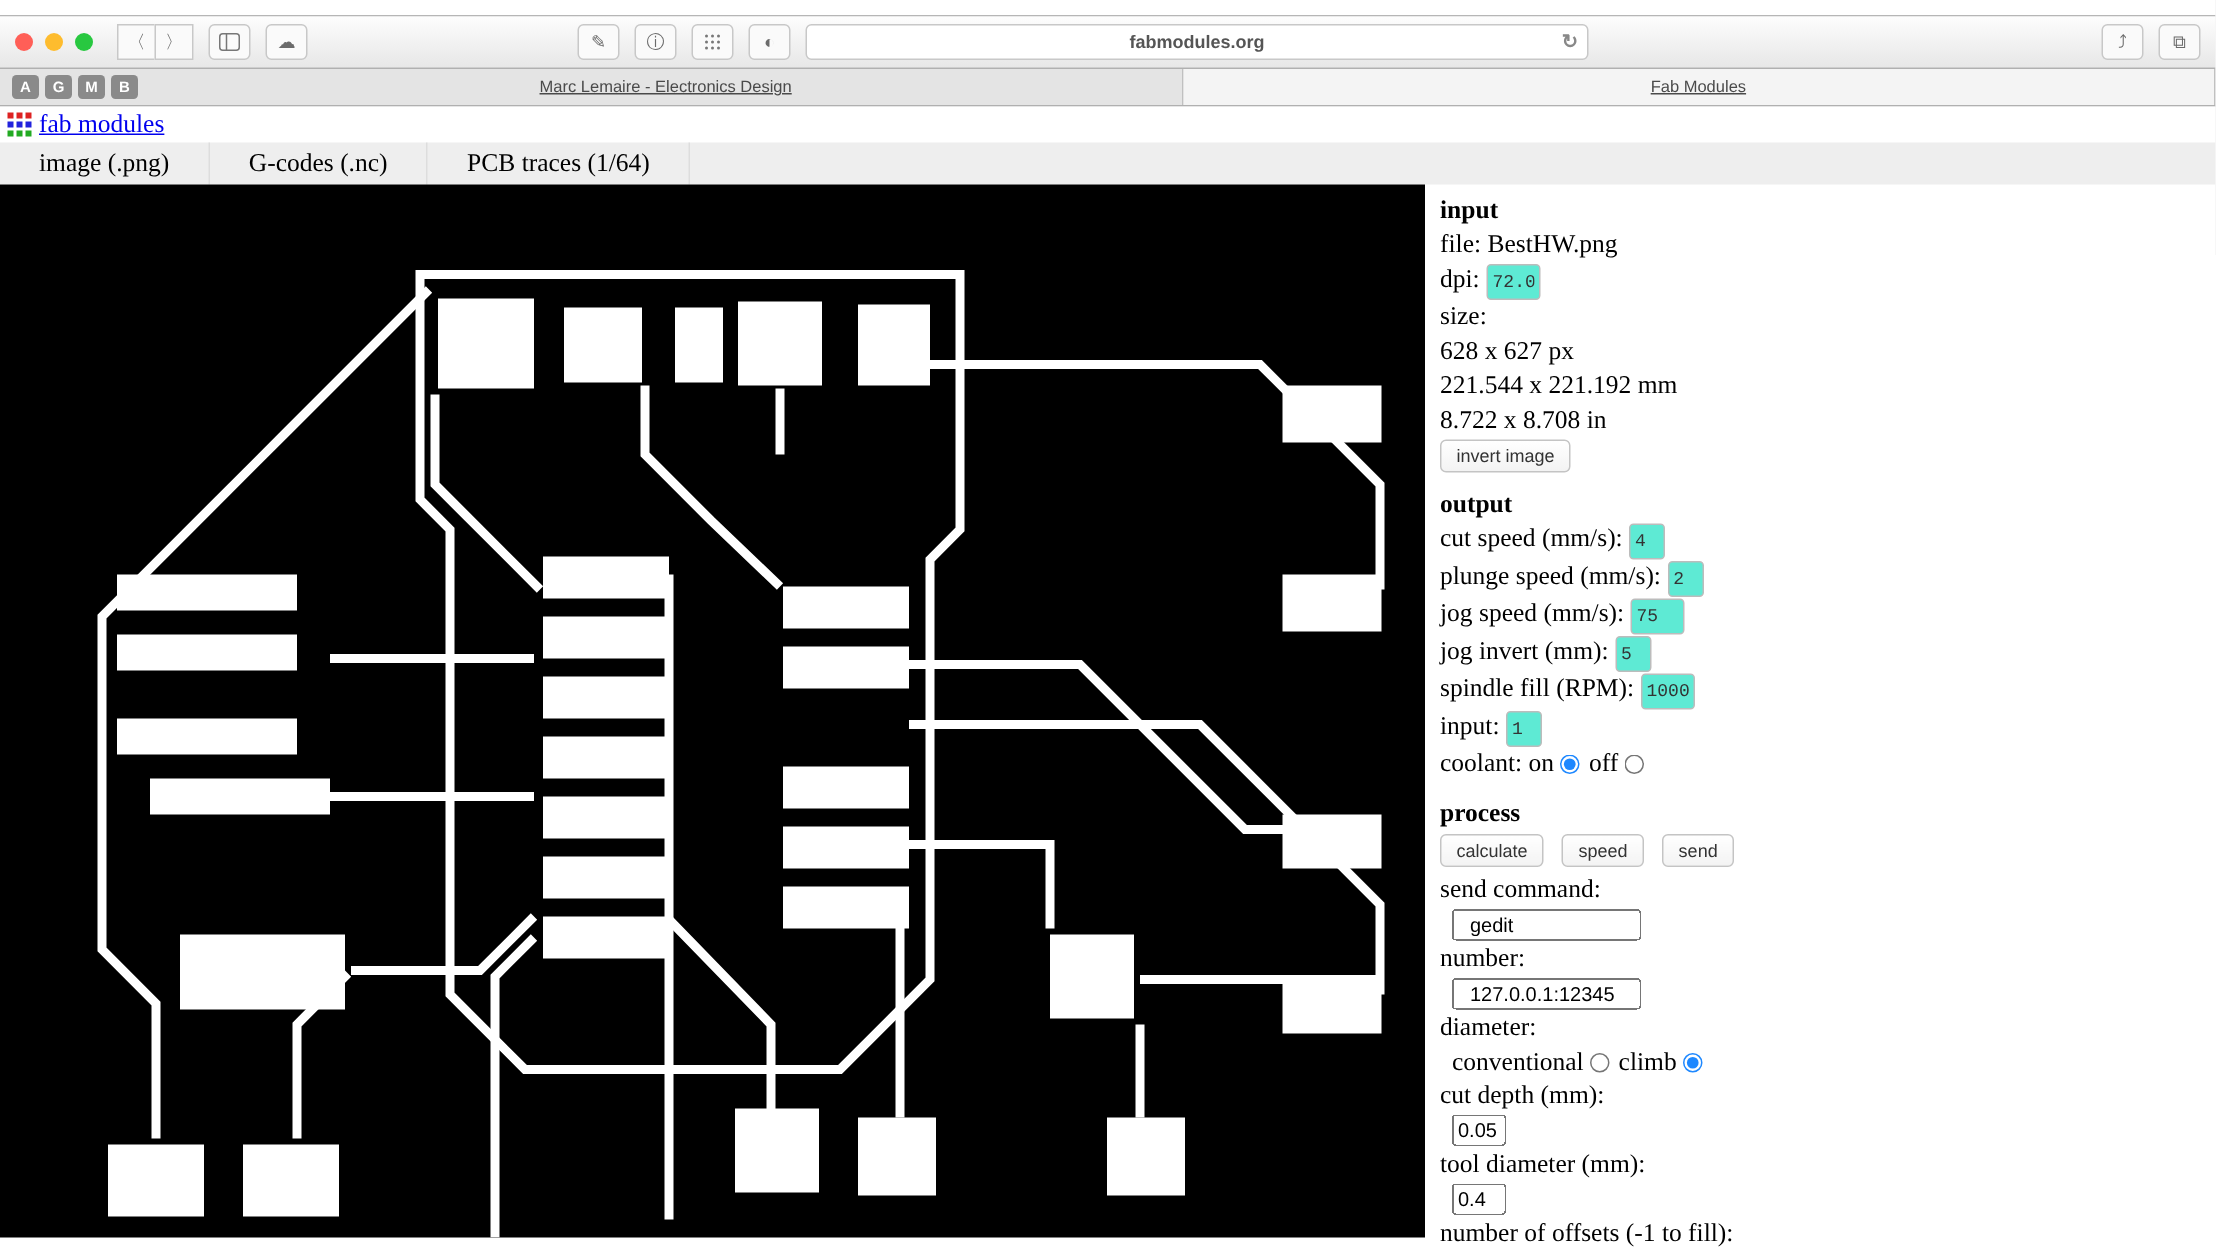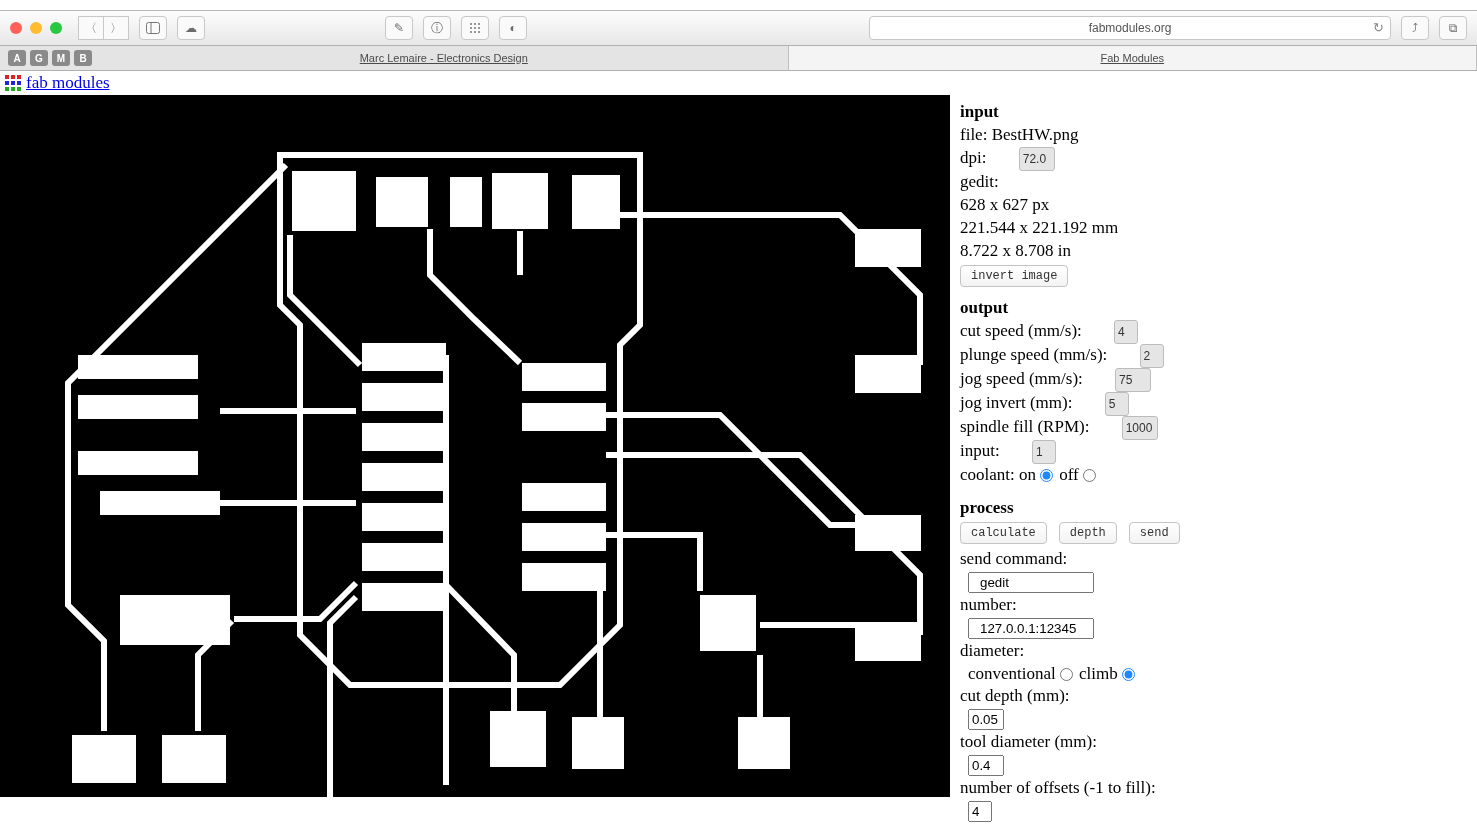--- a/index.html
+++ b/index.html
@@ -7,44 +7,44 @@
   #mac-menubar{height:10px;background:#fff;border-bottom:1px solid #b6b6b6;}
   #browser-chrome{height:34px;background:linear-gradient(#fdfdfd,#e7e7e7);border-bottom:1px solid #b0b0b0;display:flex;align-items:center;padding:0 10px;gap:10px;font-family:-apple-system,Helvetica,Arial,sans-serif;font-size:12px;color:#555;}
   .traffic{display:flex;gap:8px;margin-right:6px;}
   .traffic span{width:12px;height:12px;border-radius:50%;display:block;}
   .tl-r{background:#ff5f57;} .tl-y{background:#febc2e;} .tl-g{background:#28c840;}
   .chrome-btn{height:22px;min-width:26px;border:1px solid #c8c8c8;border-radius:4px;background:#fafafa;display:flex;align-items:center;justify-content:center;color:#6b6b6b;}
   .chrome-btn.pair{min-width:24px;border-radius:0;}
   .pair-l{border-radius:4px 0 0 4px;border-right:none;}
   .pair-r{border-radius:0 4px 4px 0;}
   .chrome-group{display:flex;}
-  #addr-wrap{flex:1;display:flex;justify-content:flex-end;}
+  #addr-wrap{flex:1;display:flex;justify-content:flex-start;font-weight:bold;}
   #addr{width:520px;height:22px;border:1px solid #c8c8c8;border-radius:4px;background:#fff;display:flex;align-items:center;justify-content:center;position:relative;color:#555;}
   #addr .reload{position:absolute;right:6px;top:3px;font-size:13px;color:#888;}
   #tabstrip{height:24px;background:#e4e4e4;border-bottom:1px solid #b0b0b0;display:flex;align-items:stretch;font-family:-apple-system,Helvetica,Arial,sans-serif;font-size:11px;color:#4a4a4a;}
   .tab{flex:1;display:flex;align-items:center;justify-content:center;border-right:1px solid #c0c0c0;text-decoration:underline;}
   .tab.active{background:#f4f4f4;}
   .tab-letters{display:flex;gap:4px;padding:0 8px;align-items:center;}
   .tab-letters span{width:18px;height:16px;border-radius:3px;background:#8a8a8a;color:#fff;display:flex;align-items:center;justify-content:center;font-size:10px;font-weight:bold;}
   
   #page{background:#fff;min-height:760px;}
   #brand{display:flex;align-items:center;gap:4px;padding:2px 4px;}
   #brand svg{width:18px;height:18px;}
   #brand a{color:#0000ee;text-decoration:underline;font-size:17px;}
   #mode-tabs{display:flex;background:#eeeeee;font-size:17px;}
   .mode-tab{padding:4px 26px;border-right:1px solid #ddd;cursor:default;}
   #workspace{display:flex;align-items:flex-start;}
   #preview{width:950px;height:702px;background:#000;margin:0;}
   #preview svg{width:950px;height:702px;display:block;}
   #side{padding:6px 10px 20px 10px;font-size:17px;line-height:1.35;}
   #side b{font-weight:bold;}
   .fld{white-space:nowrap;}
-  .fld input[type=text]{font-family:Liberation Sans, sans-serif;font-size:12px;padding:2px 3px;border:1px solid #bcbcbc;border-radius:3px;background:#e5e5e5;color:#333;height:18px;box-sizing:content-box;margin-left:28px;}
+  .fld input[type=text]{font-family:Liberation Mono, monospace;font-size:12px;padding:2px 3px;border:1px solid #bcbcbc;border-radius:3px;background:#5eead4;color:#333;height:18px;box-sizing:content-box;}
   .w28{width:28px;} .w16{width:16px;} .w110{width:110px;padding-left:10px;}
-  .btn{font-family:Liberation Mono, monospace;font-size:12px;padding:2px 10px;border:1px solid #c4c4c4;border-radius:4px;background:linear-gradient(#ffffff,#f3f3f3);color:#333;cursor:default;display:inline-block;}
+  .btn{font-family:Liberation Sans, sans-serif;font-size:12px;padding:2px 10px;border:1px solid #c4c4c4;border-radius:4px;background:linear-gradient(#ffffff,#f3f3f3);color:#333;cursor:default;display:inline-block;}
   .btnrow{display:flex;gap:12px;margin:2px 0 4px 0;}
   input[type=radio]{accent-color:#1e88ff;margin:0 2px 0 4px;vertical-align:middle;}
   .indent{margin-left:8px;}
   .block{margin-bottom:10px;}
 </style>
 </head>
 <body>
 
 <div id="mac-menubar"></div>
 
@@ -124,20 +124,25 @@
         </g>
       <g fill="#2a2">
           <rect x="1" y="13" width="4" height="4"></rect>
           <rect x="7" y="13" width="4" height="4"></rect>
           <rect x="13" y="13" width="4" height="4"></rect>
         </g>
     </svg>
     <a href="#">fab modules</a>
   </div>
 
+  <div id="mode-tabs">
+    <div class="mode-tab">image (.png)</div>
+    <div class="mode-tab">G-codes (.nc)</div>
+    <div class="mode-tab">PCB traces (1/64)</div>
+  </div>
 
   <div id="workspace">
 
     <div id="preview">
       <svg viewBox="0 0 950 702">
         <g fill="#fff">
 
           <rect x="292" y="76" width="64" height="60"></rect>
           <rect x="376" y="82" width="52" height="50"></rect>
           <rect x="450" y="82" width="32" height="50"></rect>
@@ -202,21 +207,21 @@
         </g>
       </svg>
     </div>
 
     <div id="side">
 
       <div class="block">
         <b>input</b><br>
         <span class="fld"><span>file:</span> <span>BestHW.png</span></span><br>
         <span class="fld"><span>dpi:</span> <input type="text" class="w28" value="72.0" style=""></span><br>
-        <span>gedit:</span><br>
+        <span>size:</span><br>
         <span>628 x 627 px</span><br>
         <span>221.544 x 221.192 mm</span><br>
         <span>8.722 x 8.708 in</span><br>
         <span class="btn">invert image</span>
       </div>
 
       <div class="block">
         <b>output</b><br>
         <span class="fld"><span>cut speed (mm/s):</span> <input type="text" class="w16" value="4" style=""></span><br>
         <span class="fld"><span>plunge speed (mm/s):</span> <input type="text" class="w16" value="2" style=""></span><br>
@@ -228,21 +233,21 @@
           <span>coolant:</span>
           <span>on</span><input type="radio" name="coolant" checked="" style="">
           <span>off</span><input type="radio" name="coolant" style="">
         </span>
       </div>
 
       <div class="block">
         <b>process</b><br>
         <div class="btnrow">
           <span class="btn">calculate</span>
-          <span class="btn">depth</span>
+          <span class="btn">speed</span>
           <span class="btn">send</span>
         </div>
         <span>send command:</span><br>
         <span class="indent"><input type="text" class="w110" value="gedit" style=""></span><br>
         <span>number:</span><br>
         <span class="indent"><input type="text" class="w110" value="127.0.0.1:12345" style=""></span><br>
         <span>diameter:</span><br>
         <span class="indent">
           <span>conventional</span><input type="radio" name="dir" style="">
           <span>climb</span><input type="radio" name="dir" checked="" style="">

